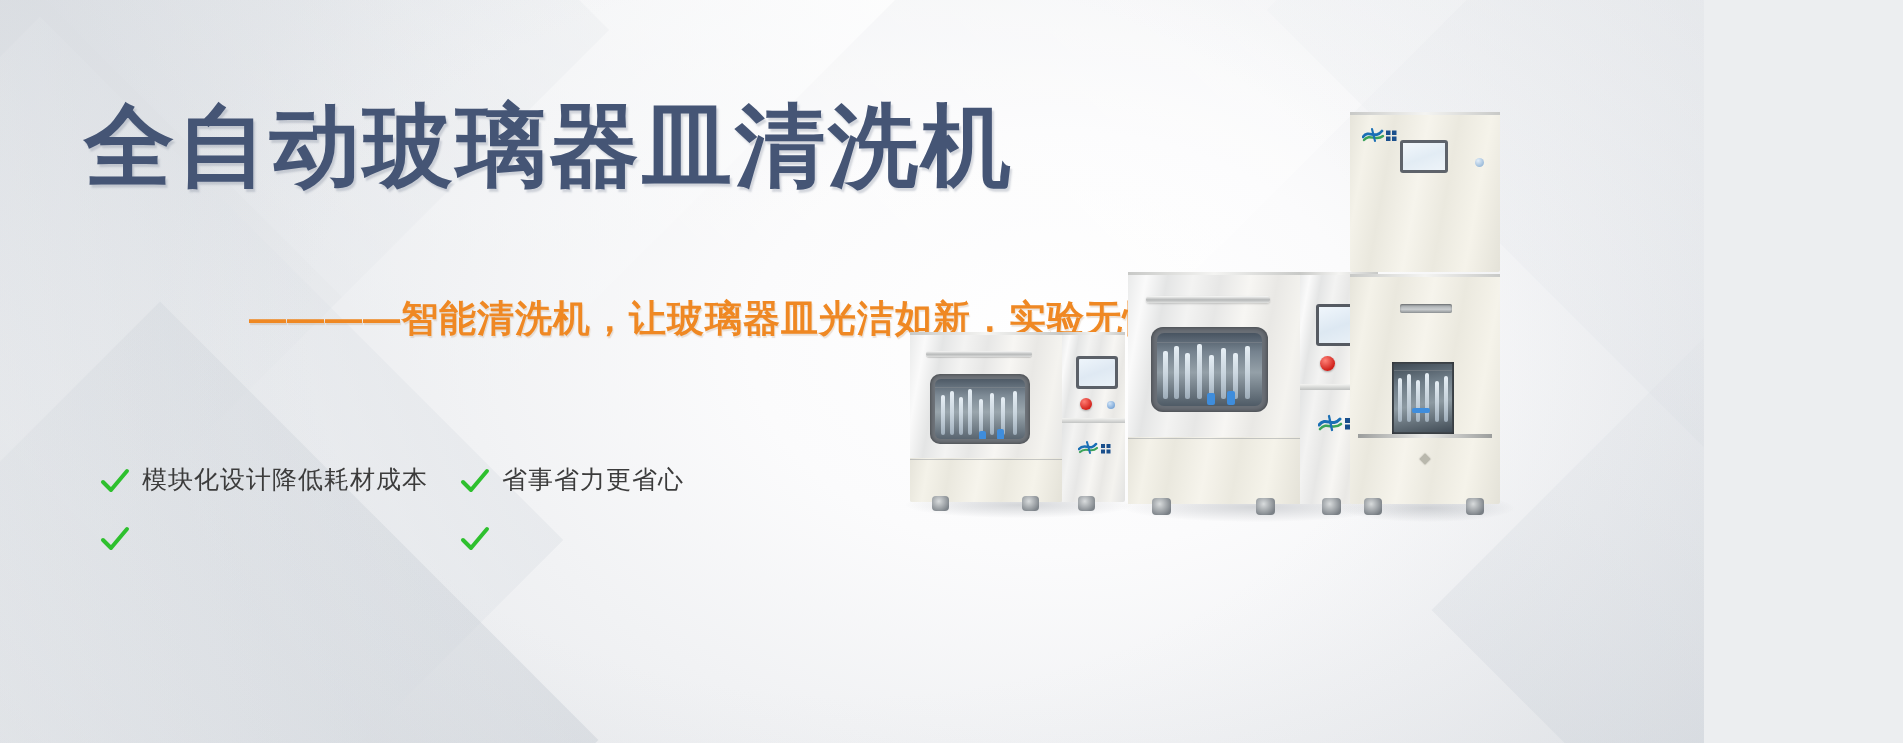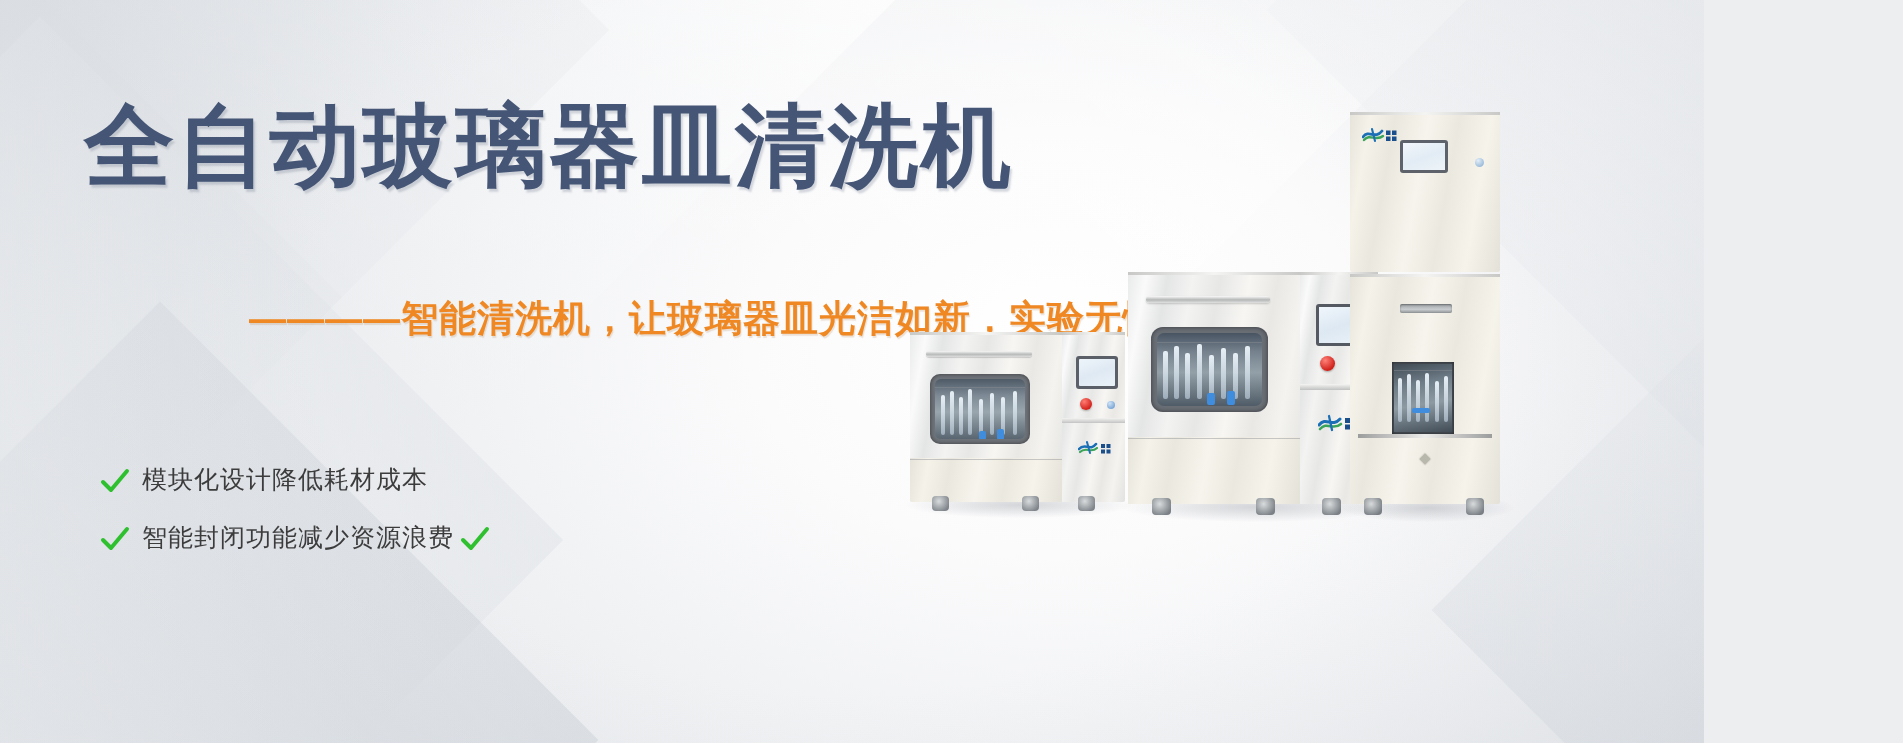--- a/index.html
+++ b/index.html
@@ -179,30 +179,37 @@
 
       <div class="brow">
         <div class="bitem">
           <span class="chk">
             <svg width="30" height="28" viewBox="0 0 30 28">
               <path d="M3 15 L11 23 L27 4" fill="none" stroke="#2ec02e" stroke-width="4" stroke-linecap="round" stroke-linejoin="round"></path>
             </svg>
           </span>
           <span class="blabel">模块化设计降低耗材成本</span>
         </div>
+        <div class="bitem">
+          <span class="chk">
+            <svg width="30" height="28" viewBox="0 0 30 28">
+              <path d="M3 15 L11 23 L27 4" fill="none" stroke="#2ec02e" stroke-width="4" stroke-linecap="round" stroke-linejoin="round"></path>
+            </svg>
+          </span>
+          <span class="blabel">省事省力更省心</span>
+        </div>
       </div>
 
       <div class="brow">
         <div class="bitem">
           <span class="chk">
             <svg width="30" height="28" viewBox="0 0 30 28">
               <path d="M3 15 L11 23 L27 4" fill="none" stroke="#2ec02e" stroke-width="4" stroke-linecap="round" stroke-linejoin="round"></path>
             </svg>
           </span>
-          <span class="blabel">智能封闭功能减少资源浪费</span>
         </div>
         <div class="bitem">
           <span class="chk">
             <svg width="30" height="28" viewBox="0 0 30 28">
               <path d="M3 15 L11 23 L27 4" fill="none" stroke="#2ec02e" stroke-width="4" stroke-linecap="round" stroke-linejoin="round"></path>
             </svg>
           </span>
         </div>
       </div>
 

